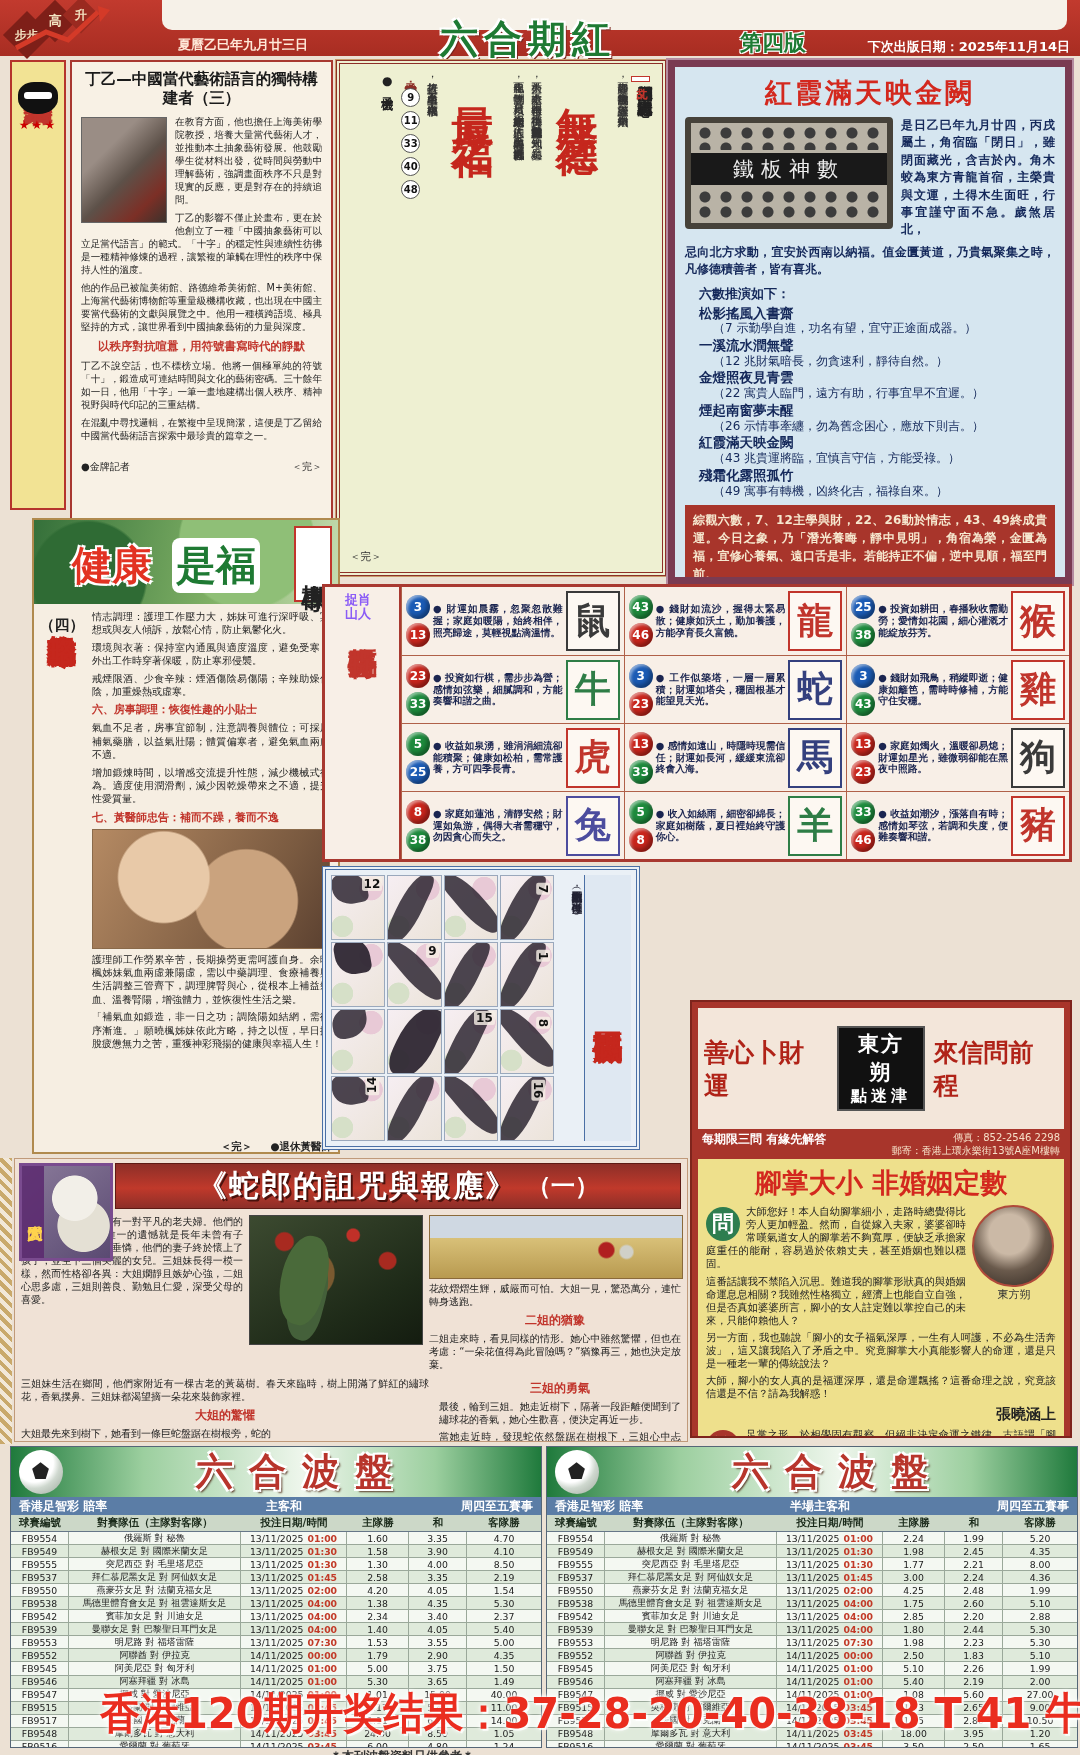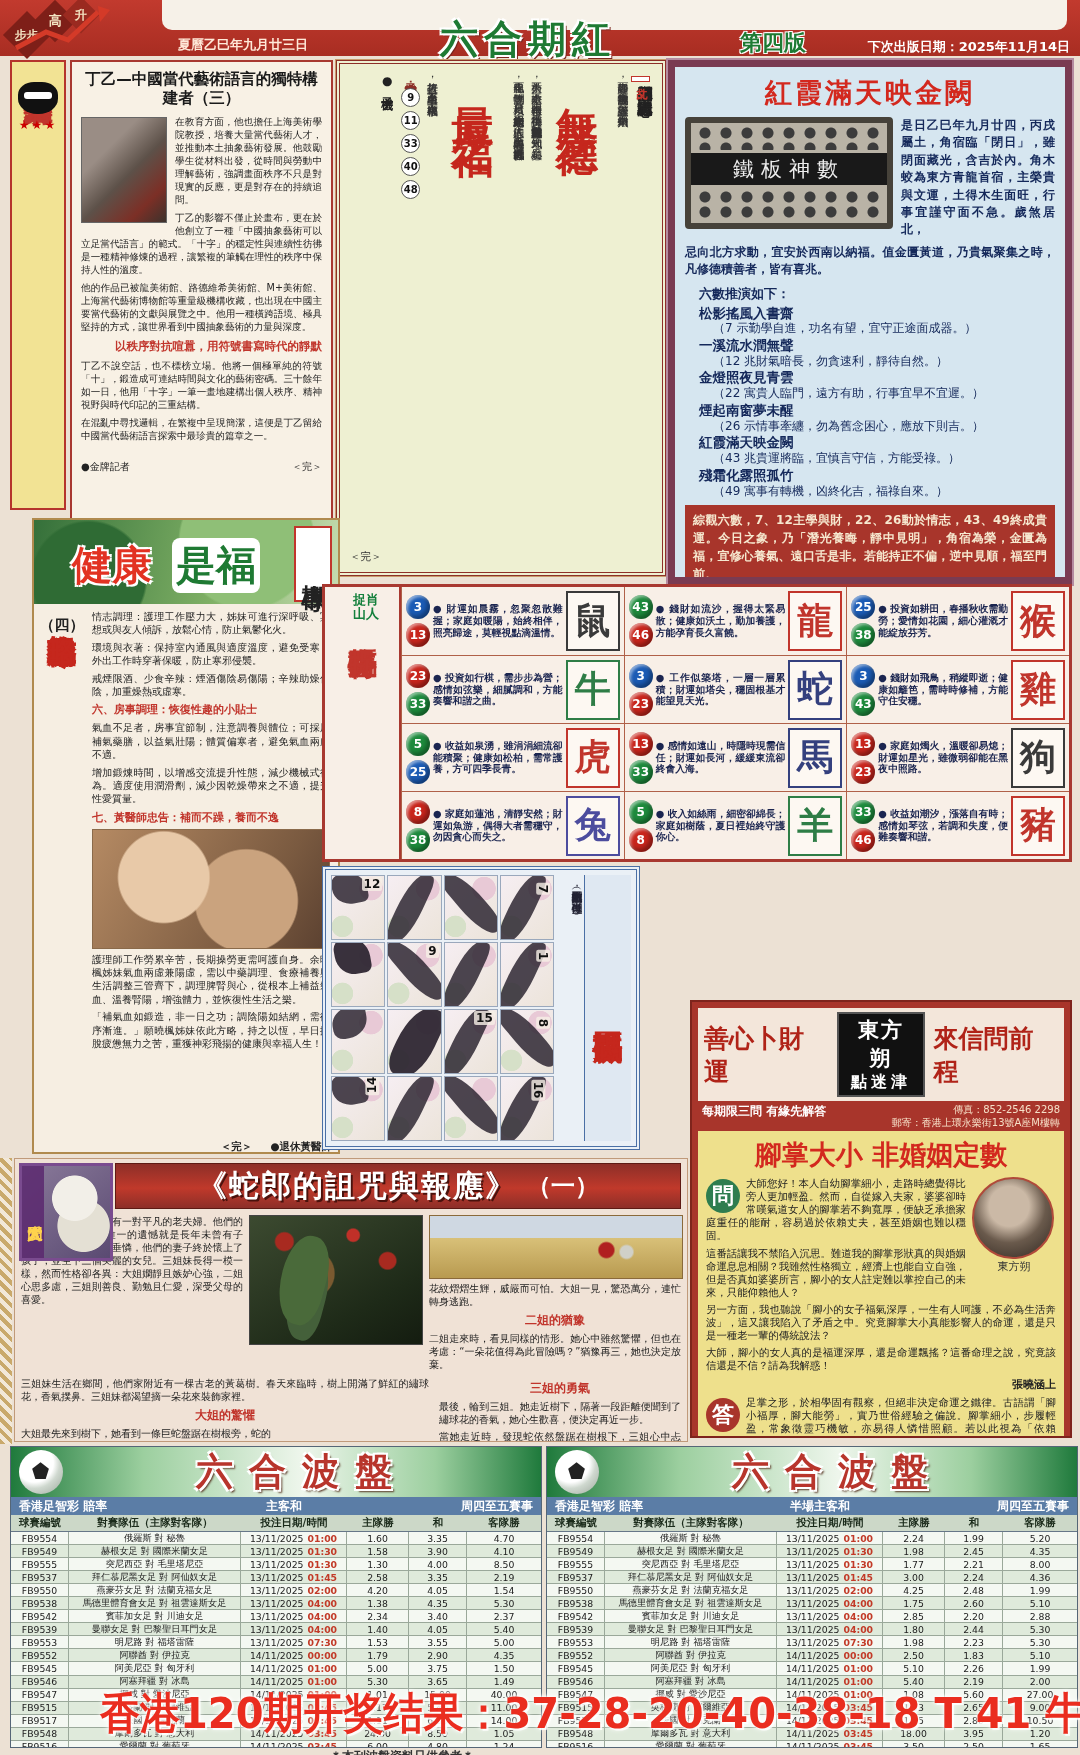--- a/index.html
+++ b/index.html
@@ -29,21 +29,21 @@
   #mask-icon{width:40px;height:32px;background:#111;border-radius:40% 40% 48% 48%;margin-top:10px;position:relative;}
   #mask-icon:after{content:"";position:absolute;left:6px;top:10px;width:28px;height:7px;background:#fff;border-radius:3px;}
   #lstars{color:#c00;font-size:12px;letter-spacing:2px;margin-top:4px;}
 
   
   #article{left:70px;top:60px;width:263px;height:516px;background:#f8f1e5;border:2px solid #a83830;padding:8px 9px;overflow:hidden;}
   #article h2{margin:0 0 6px;font-size:15.5px;line-height:1.25;text-align:center;color:#1a1a1a;}
   #art-photo{float:left;width:84px;height:104px;margin:2px 8px 4px 0;
     background:linear-gradient(135deg,#9a8d85 0 30%,#5d5149 55%,#7c2f26 80%,#3c322c);border:1px solid #666;}
   #article p{margin:0 0 5px;font-size:9.6px;line-height:1.36;text-align:justify;}
-  #article .sh{color:#c1352c;font-weight:bold;text-align:right;font-size:11.5px;margin:5px 0;}
+  #article .sh{color:#c1352c;font-weight:bold;text-align:center;font-size:11.5px;margin:5px 0;}
   #art-foot{display:flex;justify-content:space-between;font-size:10px;margin-top:18px;}
   #art-tag{position:absolute;right:4px;bottom:6px;width:16px;background:#3a6ab0;color:#fff;font-size:9px;padding:4px 1px;}
 
   
   #essay{left:336px;top:60px;width:330px;height:516px;background:#eef0d2;border:4px double #8d2f28;
     outline:1px solid #c79a6b;padding:10px 8px;}
   #essay-flow{writing-mode:vertical-rl;height:100%;width:100%;}
   .e-couplet{font-size:15px;font-weight:bold;color:#222;padding-left:6px;}
   .e-body{font-size:11px;color:#333;line-height:1.2;padding-left:5px;}
   .e-big{font-size:42px;font-weight:bold;color:#c5271d;font-family:"DejaVu Serif",serif;letter-spacing:9px;padding:0 6px;}
@@ -95,21 +95,21 @@
   .hb{font-size:10px;line-height:1.34;text-align:justify;margin-bottom:4px;}
   .hsub{font-size:11px;font-weight:bold;color:#c1352c;margin:4px 0;}
   .h-photo{height:118px;margin:4px 0;border:1px solid #8a6a4a;
     background:radial-gradient(circle at 30% 40%,#e8c9a8 0 25%,transparent 26%),
     radial-gradient(circle at 65% 60%,#caa37e 0 30%,transparent 31%),linear-gradient(120deg,#b58a63,#7a5a40 70%,#5a4030);}
   #health-end{display:flex;justify-content:flex-end;gap:18px;font-size:10.5px;font-weight:bold;padding:2px 6px;}
 
   
   #zodiac{left:322px;top:584px;width:750px;height:278px;background:#f8efe7;border:3px solid #a83830;display:flex;}
   #zd-hdr{width:74px;flex:none;border-right:2px solid #a83830;display:flex;flex-direction:column;align-items:center;padding-top:6px;}
-  #zd-author{font-size:13px;font-weight:bold;color:#15803d;width:34px;text-align:right;line-height:1.1;}
+  #zd-author{font-size:13px;font-weight:bold;color:#8b5cf6;width:34px;text-align:left;line-height:1.1;}
   #zd-vtitle{font-size:29px;font-weight:bold;color:#c1352c;font-family:"DejaVu Serif",serif;line-height:1.1;margin-top:4px;}
   #zd-grid{flex:1;display:grid;grid-template-columns:1fr 1fr 1fr;grid-template-rows:repeat(4,1fr);}
   .zcell{border-left:1px solid #b06048;border-top:1px solid #b06048;display:flex;align-items:center;padding:3px 4px;gap:3px;overflow:hidden;}
   .zcell:nth-child(-n+3){border-top:none;}
   .zballs{display:flex;flex-direction:column;gap:4px;flex:none;}
   .ball{width:24px;height:24px;border-radius:50%;color:#fff;font-size:12px;font-weight:bold;text-align:center;line-height:24px;
     box-shadow:inset -3px -3px 4px rgba(0,0,0,.35),inset 2px 2px 3px rgba(255,255,255,.5);}
   .ztext{flex:1;font-size:9.8px;font-weight:bold;color:#1b2550;line-height:1.22;text-align:justify;}
   .zbox{width:50px;height:56px;flex:none;border:2px solid;display:flex;align-items:center;justify-content:center;
     font-size:36px;font-weight:bold;font-family:"DejaVu Serif",serif;background:#fdf8f2;}
@@ -129,41 +129,41 @@
   .tile .n{position:absolute;right:2px;top:1px;font-size:12px;font-weight:bold;color:#111;background:rgba(246,240,230,.8);
     padding:0 2px;border-radius:2px;z-index:2;}
   .tile:nth-child(4n) .n{transform:rotate(90deg);right:4px;top:6px;}
   .tile:nth-child(9) .n,.tile:nth-child(13) .n{transform:rotate(-90deg);}
   #pz-caption{width:26px;flex:none;font-size:11px;color:#223;padding:8px 2px;line-height:1.15;}
   #pz-title{width:46px;flex:none;background:#dfe8f2;border-left:1px solid #4a6fa5;display:flex;align-items:center;justify-content:center;}
   #pz-title div{font-size:30px;font-weight:bold;color:#c5271d;font-family:"DejaVu Serif",serif;line-height:1.12;}
 
   
   #dongfang{left:690px;top:1000px;width:382px;height:438px;background:#a8352b;border:2px solid #7e241c;padding:6px;overflow:hidden;}
-  #df-hdr{background:#f3e6da;display:flex;align-items:center;padding:4px 6px;gap:8px;}
+  #df-hdr{background:#f3e6da;display:flex;align-items:center;padding:18px 6px;gap:8px;}
   #df-hleft{font-size:25px;font-weight:bold;color:#b02318;font-family:"DejaVu Serif",serif;}
   #df-namebox{background:#111;color:#fff;text-align:center;padding:2px 8px;border:2px solid #555;}
   #df-namebox .a{font-size:21px;font-weight:bold;letter-spacing:2px;}
   #df-namebox .b{font-size:16px;font-weight:bold;letter-spacing:4px;}
   #df-hright{font-size:25px;font-weight:bold;color:#b02318;font-family:"DejaVu Serif",serif;}
   #df-subrow{display:flex;justify-content:space-between;color:#f6e0c8;font-size:10px;padding:2px 4px;}
   #df-sub{font-size:12px;font-weight:bold;color:#fff;}
   #df-contact{text-align:right;line-height:1.3;}
   #df-yellow{background:#eee08c;padding:6px 8px;height:312px;overflow:hidden;position:relative;}
   #df-title{text-align:center;font-size:27px;font-weight:bold;color:#d3281e;font-family:"DejaVu Serif",serif;margin:0 0 4px;}
   .qa-circle{float:left;width:34px;height:34px;border-radius:50%;color:#fff;font-size:22px;font-weight:bold;
     text-align:center;line-height:34px;margin:2px 6px 2px 0;}
   #df-q .qa-circle{background:#2e7d4f;}
   #df-a .qa-circle{background:#a8352b;}
   #df-portrait{float:right;width:84px;height:96px;margin:0 0 2px 6px;text-align:center;}
   #df-portrait .ph{width:78px;height:78px;border-radius:50%;border:2px solid #b04a3a;
     background:radial-gradient(circle at 45% 35%,#cbb9a6 0 30%,#6a5a4c 55%,#2e2620);}
   #df-portrait .sg{font-size:11px;color:#333;font-family:"DejaVu Serif",serif;}
   #df-yellow p{margin:0 0 4px;font-size:10.4px;line-height:1.26;text-align:justify;color:#222;}
-  #df-signer{text-align:right;font-weight:bold;font-size:11px;margin:2px 0 4px;}
+  #df-signer{text-align:right;font-weight:bold;font-size:15px;margin:2px 0 4px;}
 
   
   #lace{left:0;top:1158px;width:12px;height:286px;background:repeating-linear-gradient(45deg,#c9a96b 0 4px,#f2e8d8 4px 8px);}
   #story{left:14px;top:1158px;width:674px;height:284px;background:#f0e2d6;border:1px solid #c09a7a;padding:4px 6px;overflow:hidden;}
   #st-badge{position:absolute;left:4px;top:4px;width:88px;height:92px;border:3px solid #7a4b8f;background:
     radial-gradient(circle at 60% 35%,#f2efe8 0 28%,transparent 29%),
     radial-gradient(circle at 70% 65%,#e4e0d4 0 30%,transparent 31%),linear-gradient(140deg,#8a7a9a,#5a4a72);}
   #st-badge .bt{position:absolute;left:0;top:0;bottom:0;width:22px;background:rgba(90,40,110,.85);color:#ffd34d;
     font-size:15px;font-weight:bold;text-align:center;padding-top:4px;}
   #st-banner{margin-left:94px;height:44px;background:linear-gradient(#8d2f28,#c0392b 55%,#8d2f28);display:flex;

